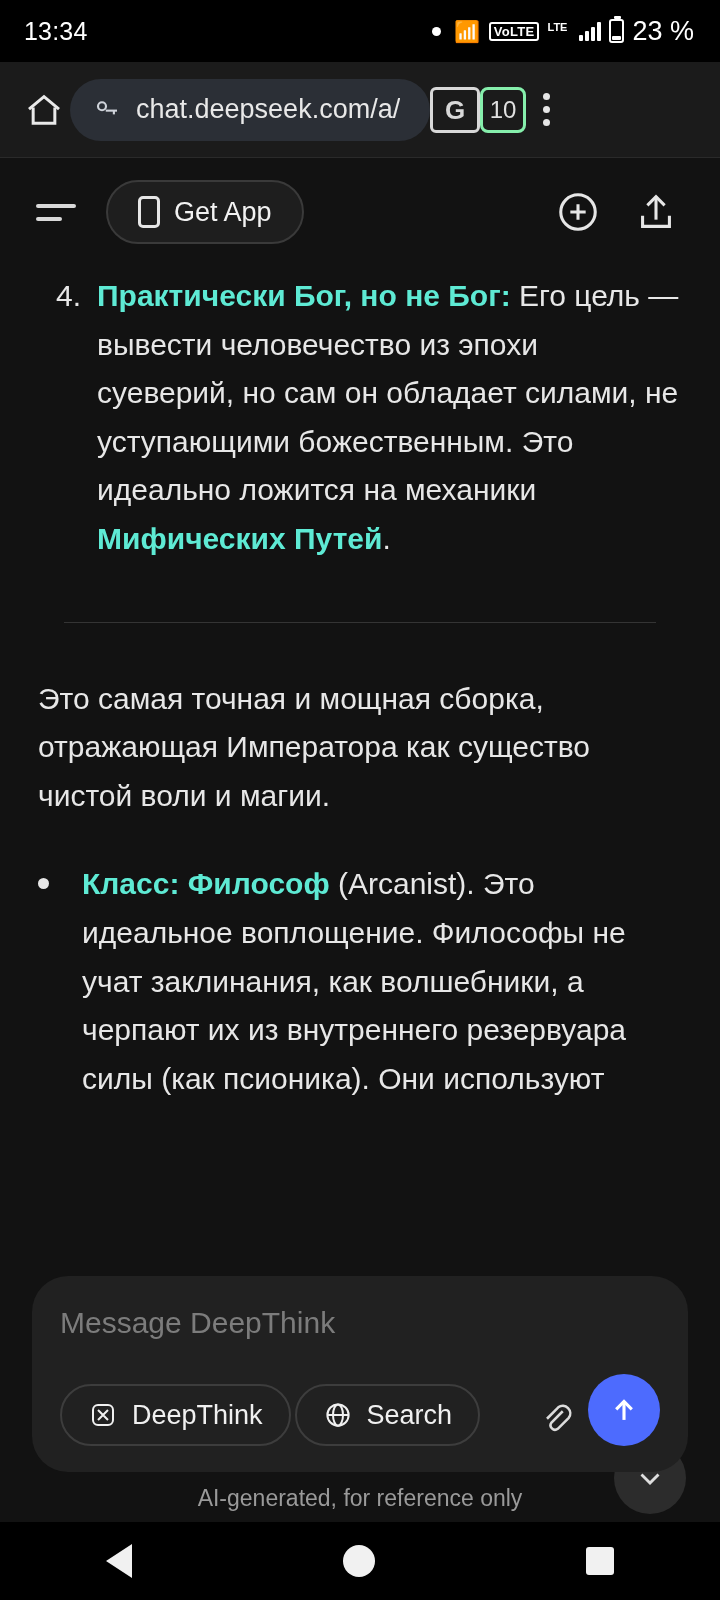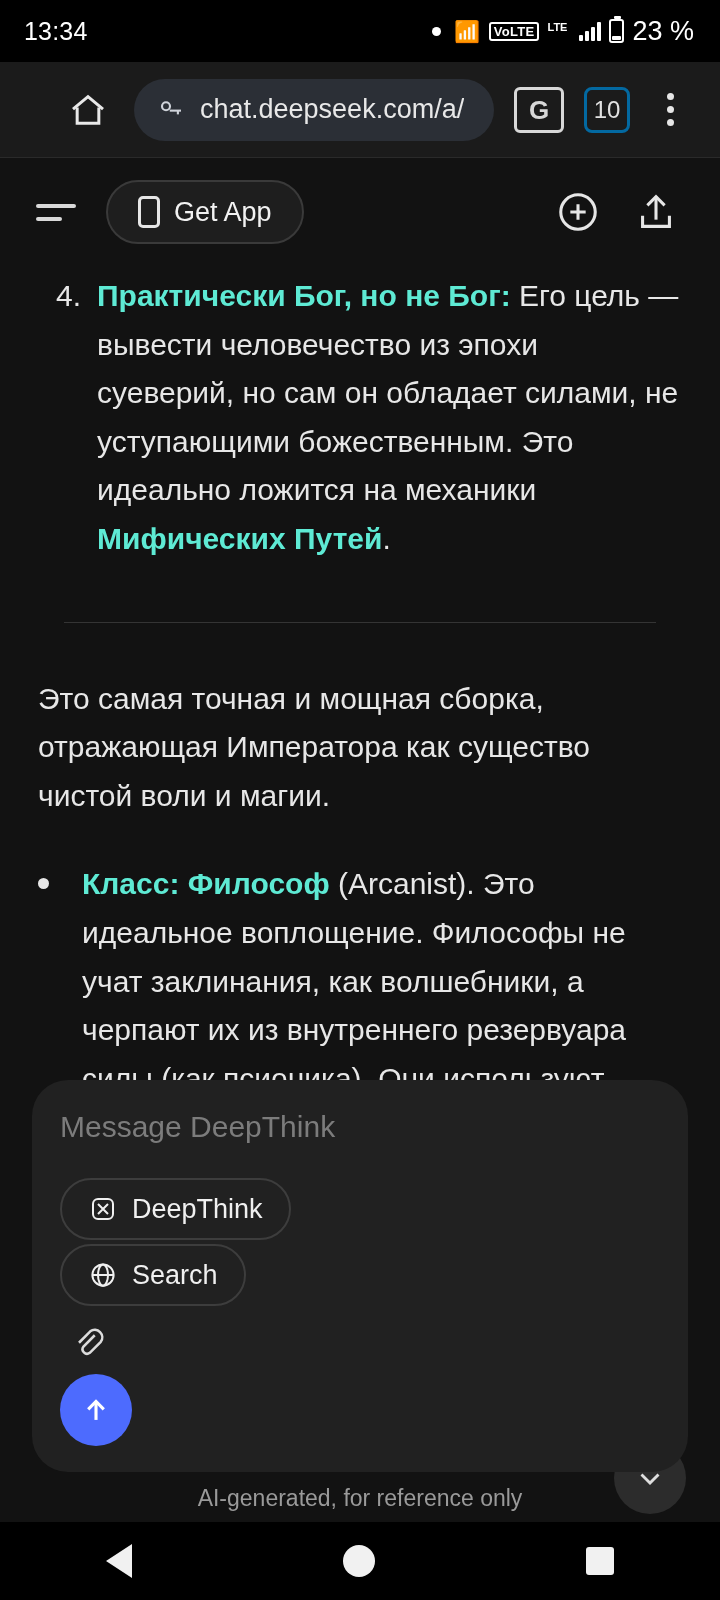--- a/index.html
+++ b/index.html
@@ -37,35 +37,35 @@
     width: 15px; height: 24px; border: 2px solid #fff; border-radius: 3px; position: relative;
     display: flex; align-items: flex-end; padding: 1px;
   }
   .batt::before { content:""; position: absolute; top: -5px; left: 3px; width: 7px; height: 3px; background: #fff; border-radius: 1px; }
   .batt i { display: block; width: 100%; height: 23%; background: #fff; border-radius: 1px; }
   .batt-pct { font-size: 27px; font-weight: 500; }
 
   
   .chrome {
     height: 96px; background: #1b1b1b; display: flex; align-items: center;
-    padding: 0 30px; gap: 20px; flex: 0 0 auto; border-bottom: 1px solid #2a2a2a; justify-content: flex-end;
+    padding: 0 18px; gap: 0; flex: 0 0 auto; border-bottom: 1px solid #2a2a2a;
   }
   .home-btn { width: 52px; height: 52px; display: flex; align-items: center; justify-content: center; }
   .omnibox {
     flex: 1; height: 62px; background: #2b2f36; border-radius: 32px;
     display: flex; align-items: center; gap: 14px; padding: 0 22px; max-width: 360px;
   }
   .omnibox .url { color: #e8e8e8; font-size: 27px; white-space: nowrap; overflow: hidden; }
   .translate-ic {
     width: 50px; height: 46px; border: 3px solid #d8d8d8; border-radius: 6px;
     display: flex; align-items: center; justify-content: center; position: relative; flex: 0 0 auto;
   }
   .translate-ic span { color: #d8d8d8; font-size: 26px; font-weight: 700; line-height: 1; }
   .tabs-btn {
-    width: 46px; height: 46px; border: 3px solid #0369a1; border-radius: 8px;
+    width: 46px; height: 46px; border: 3px solid #86efac; border-radius: 8px;
     display: flex; align-items: center; justify-content: center; color: #e0e0e0;
     font-size: 24px; font-weight: 500; flex: 0 0 auto;
   }
   .kebab { width: 40px; display: flex; flex-direction: column; align-items: center; gap: 6px; flex: 0 0 auto; }
   .kebab i { width: 7px; height: 7px; border-radius: 50%; background: #e6e6e6; display: block; }
 
   
   .app-header {
     height: 108px; display: flex; align-items: center; padding: 0 36px; gap: 22px; flex: 0 0 auto;
     background: #121212;
@@ -105,21 +105,21 @@
     position: absolute; right: 34px; bottom: 86px; width: 72px; height: 72px; border-radius: 50%;
     background: #2c2c2c; display: flex; align-items: center; justify-content: center; color: #ddd;
   }
 
   
   .composer-wrap { position: absolute; left: 0; right: 0; bottom: 128px; padding: 0 32px; }
   .composer {
     background: #212121; border-radius: 36px; padding: 30px 28px 26px 28px;
   }
   .composer .placeholder { color: #7c7c7c; font-size: 30px; margin-bottom: 34px; }
-  .composer-row { display: flex; align-items: flex-start; gap: 4px; flex-direction: column; }
+  .composer-row { display: flex; align-items: flex-end; gap: 4px; }
   .chip {
     height: 62px; border: 2px solid #3d3d3d; border-radius: 32px; display: flex; align-items: center;
     gap: 14px; padding: 0 26px; color: #f0f0f0; font-size: 27px; font-weight: 500;
   }
   .chip-spacer { flex: 1; }
   .attach { width: 56px; height: 56px; display: flex; align-items: center; justify-content: center; color: #dcdcdc; }
   .send {
     width: 72px; height: 72px; border-radius: 50%; background: #4d6bfe;
     display: flex; align-items: center; justify-content: center; color: #fff;
   }

